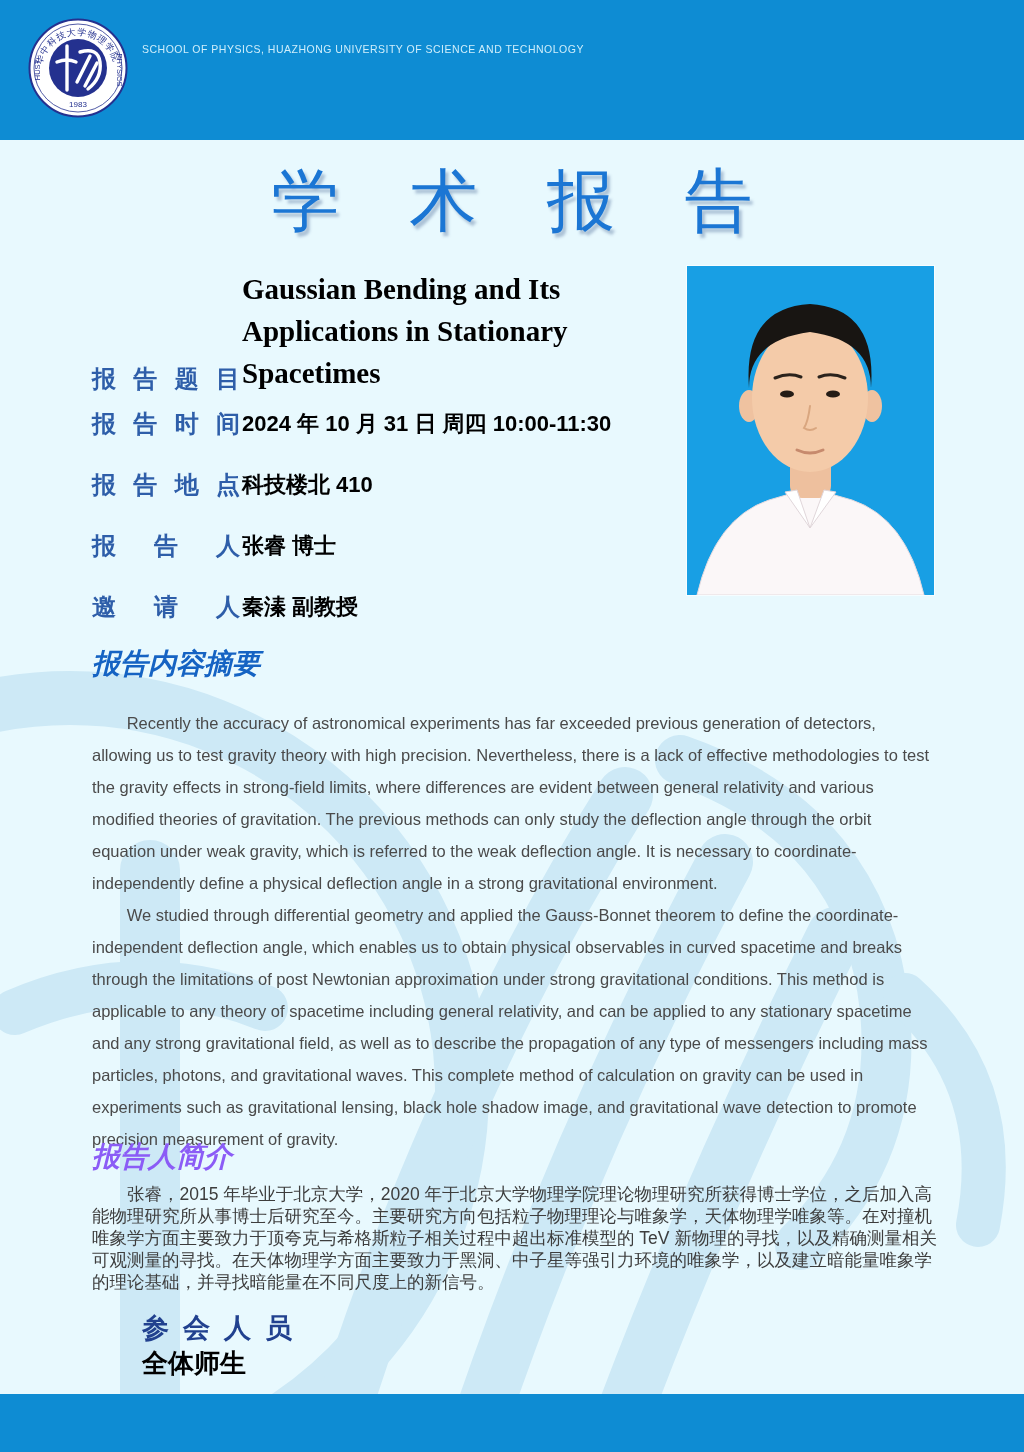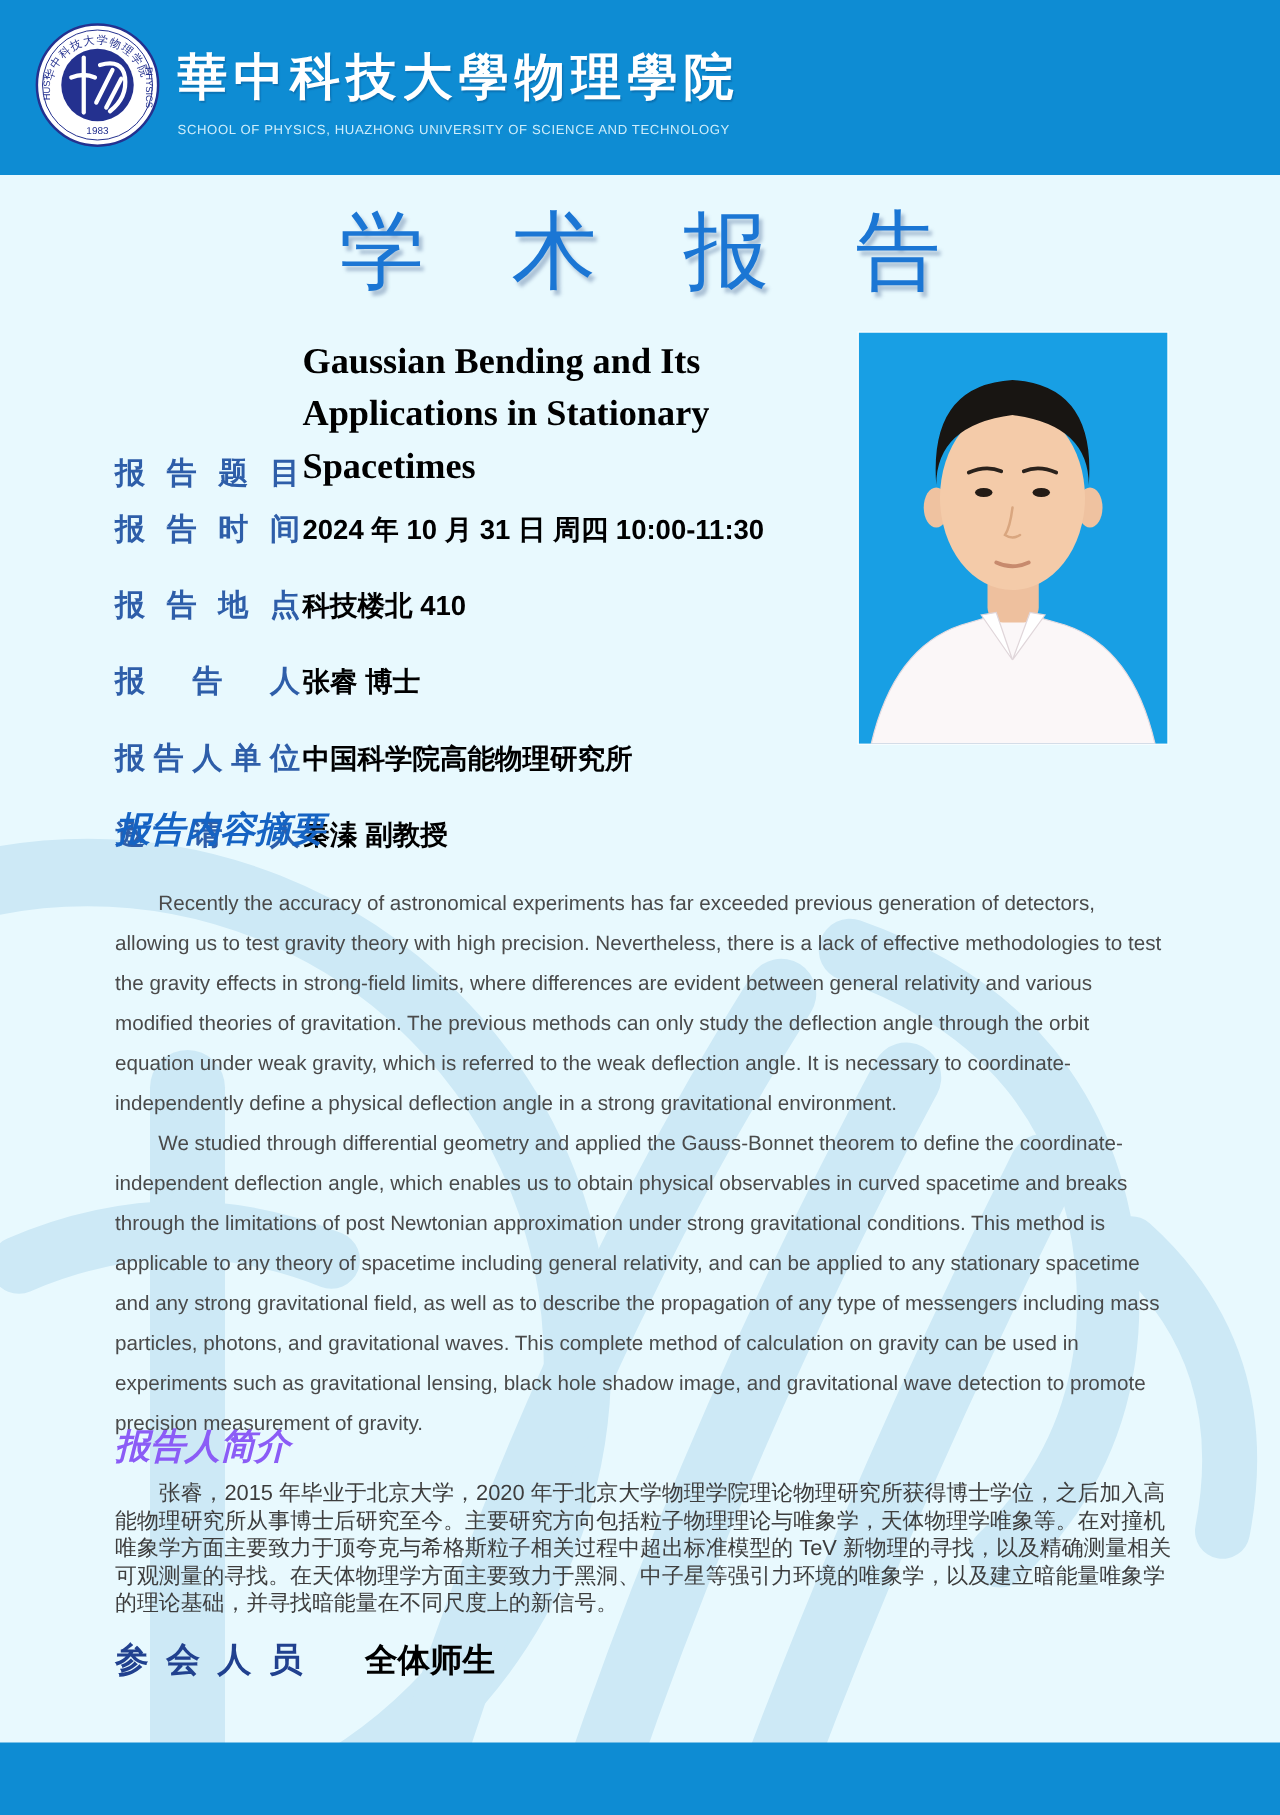--- a/index.html
+++ b/index.html
@@ -33,21 +33,21 @@
   
   .sec-h{position:absolute;left:92px;z-index:1;font-size:28px;font-weight:bold;font-style:italic;}
   .h-abstract{top:645px;color:#1563c3;}
   .h-bio{top:1138px;color:#8b5cf6;}
   .abstract{position:absolute;left:92px;top:707px;width:840px;z-index:1;
             font-size:16.5px;line-height:32px;color:#4a4a4a;}
   .abstract p{margin:0;text-indent:2.1em;}
   .bio{position:absolute;left:92px;top:1183px;width:848px;z-index:1;
        font-size:17.5px;line-height:22px;color:#3d3d3d;}
   .bio p{margin:0;text-indent:2em;}
-  .attendees{position:absolute;left:92px;top:1310px;z-index:1;display:flex;align-items:baseline;}
+  .attendees{position:absolute;left:92px;top:1310px;z-index:1;display:flex;align-items:baseline;flex-direction:column;}
   .att-label{width:150px;font-size:27px;font-weight:bold;color:#21418f;
              text-align:justify;text-align-last:justify;}
   .att-value{margin-left:50px;font-size:26px;font-weight:bold;color:#000;}
   
   .footer{position:absolute;left:0;right:0;bottom:0;height:58px;background:#0e8cd3;z-index:3;}
 </style>
 </head>
 <body>
 
 <div class="page">
@@ -81,21 +81,20 @@
       <circle cx="50" cy="50" r="29" fill="#24318f"></circle>
       <g fill="none" stroke="#ffffff" stroke-width="3.4" stroke-linecap="round">
         <line x1="39" y1="28" x2="39" y2="72"></line>
         <path d="M29 44 Q 39 40 48 44"></path>
         <path d="M52 34 Q 70 29 72 44 Q 74 60 60 71"></path>
         <path d="M62 38 L 49 64"></path>
         <path d="M69 45 L 57 68"></path>
       </g>
     </svg>
     <div class="org">
-      <div class="org-cn">華中科技大學物理學院</div>
       <div class="org-en">SCHOOL OF PHYSICS, HUAZHONG UNIVERSITY OF SCIENCE AND TECHNOLOGY</div>
     </div>
   </div>
 
   <div class="main-title">学 术 报 告</div>
 
   <div class="info">
     <div class="info-row first">
       <div class="info-label">报告题目</div>
       <div class="info-value v-serif">Gaussian Bending and Its Applications in Stationary Spacetimes</div>
@@ -104,24 +103,20 @@
       <div class="info-label">报告时间</div>
       <div class="info-value">2024 年 10 月 31 日  周四  10:00-11:30</div>
     </div>
     <div class="info-row">
       <div class="info-label">报告地点</div>
       <div class="info-value">科技楼北 410</div>
     </div>
     <div class="info-row">
       <div class="info-label">报告人</div>
       <div class="info-value">张睿 博士</div>
-    </div>
-    <div class="info-row">
-      <div class="info-label">报告人单位</div>
-      <div class="info-value">中国科学院高能物理研究所</div>
     </div>
     <div class="info-row">
       <div class="info-label">邀请人</div>
       <div class="info-value">秦溱 副教授</div>
     </div>
   </div>
 
   <svg class="photo" viewBox="0 0 247 329">
     <rect x="0" y="0" width="247" height="329" fill="#189fe4"></rect>
 

